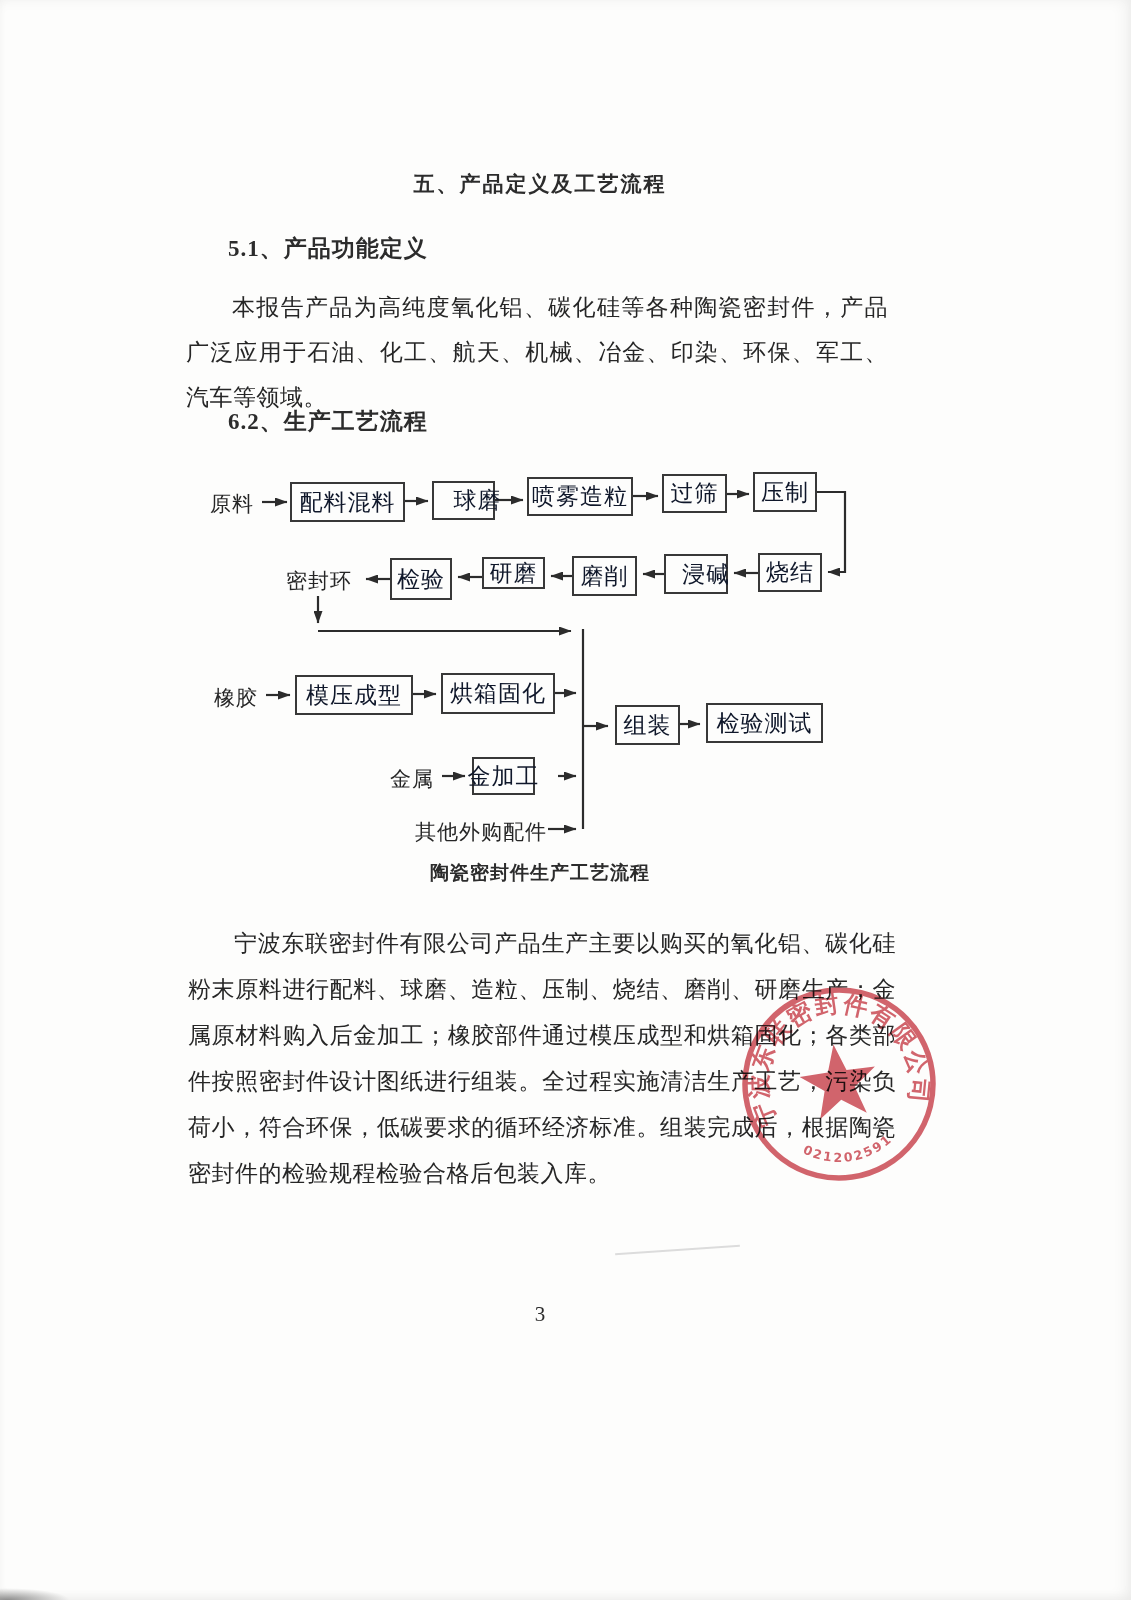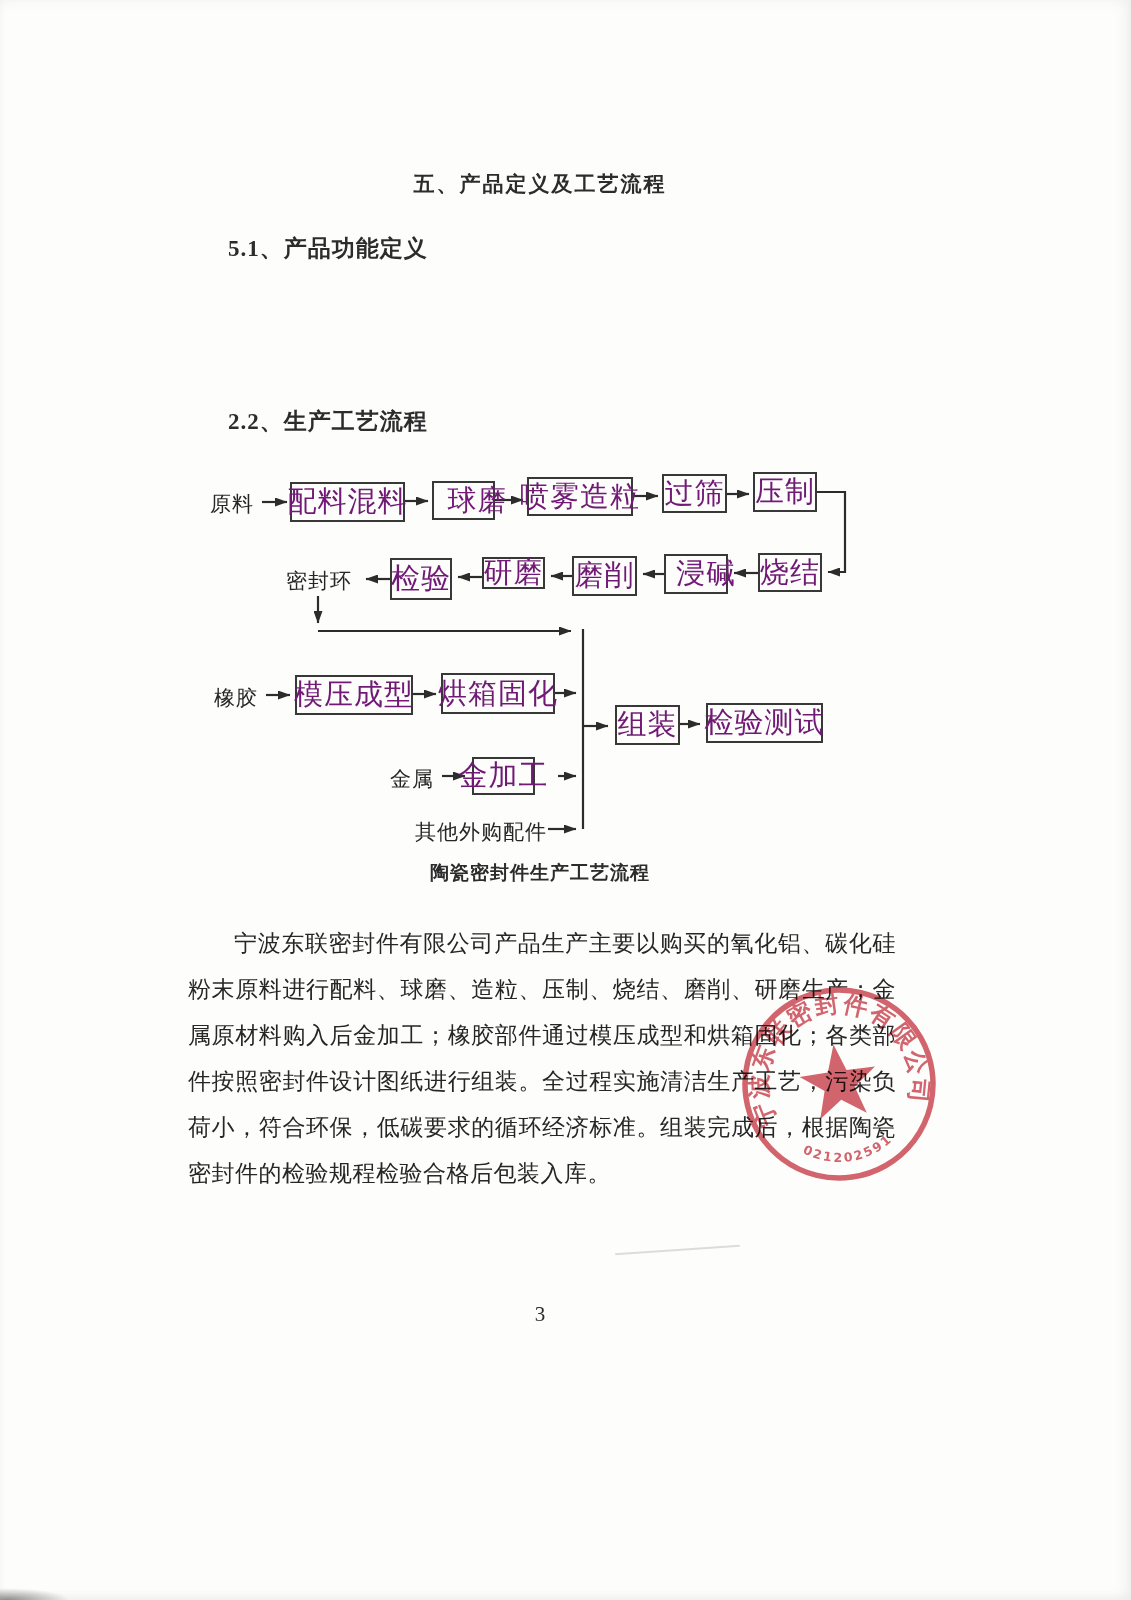--- a/index.html
+++ b/index.html
@@ -19,40 +19,41 @@
     text-align:justify;text-indent:2em;color:#262626;}
   .p1{left:186px;top:262px;width:702px;}
   .p2{left:188px;top:898px;width:708px;line-height:46px;}
   .caption{left:190px;top:860px;width:700px;text-align:center;
     font-size:19px;font-weight:bold;letter-spacing:1px;}
   .pageno{left:190px;top:1302px;width:700px;text-align:center;font-size:21px;}
   
   .flow{left:0;top:0;width:1131px;height:1600px;pointer-events:none;}
   .fb{position:absolute;box-sizing:border-box;border:2px solid #383838;
     display:flex;align-items:center;justify-content:center;
-    font-size:29px;color:#701a75;letter-spacing:1px;background:transparent;white-space:nowrap;}
+    font-size:23px;color:#0f172a;letter-spacing:1px;background:transparent;white-space:nowrap;}
   .fl{position:absolute;font-size:21px;color:#262626;letter-spacing:1px;white-space:nowrap;}
   
   .stamp{left:728px;top:973px;width:222px;height:222px;
     mix-blend-mode:multiply;opacity:.86;}
   .artifact{left:615px;top:1249px;width:125px;height:2px;background:#dcdcdc;
     transform:rotate(-4deg);}
   .smudge{left:0px;top:1588px;width:70px;height:12px;
     background:radial-gradient(ellipse at 10% 100%,rgba(60,60,60,.55),rgba(60,60,60,0) 70%);}
 </style>
 </head>
 <body>
 
 <div class="page">
 
   <div class="abs title">五、产品定义及工艺流程</div>
 
   <div class="abs h2 s51">5.1、产品功能定义</div>
+  <p class="abs para p1">本报告产品为高纯度氧化铝、碳化硅等各种陶瓷密封件，产品广泛应用于石油、化工、航天、机械、冶金、印染、环保、军工、汽车等领域。</p>
 
-  <div class="abs h2 s52">2.2、生产工艺流程</div>
+  <div class="abs h2 s52">6.2、生产工艺流程</div>
 
   <svg class="abs flow" viewBox="0 0 1131 1600" xmlns="http://www.w3.org/2000/svg">
     <defs>
       <marker id="ah" markerUnits="userSpaceOnUse" markerWidth="13" markerHeight="9" refX="12" refY="4.5" orient="auto">
         <path d="M0,0 L12.5,4.5 L0,9 Z" fill="#2c2c2c"></path>
       </marker>
     </defs>
     <g stroke="#2c2c2c" stroke-width="2.2" fill="none">
       <path d="M262 502 H287" marker-end="url(#ah)"></path>
       <path d="M405 501 H428" marker-end="url(#ah)"></path>

